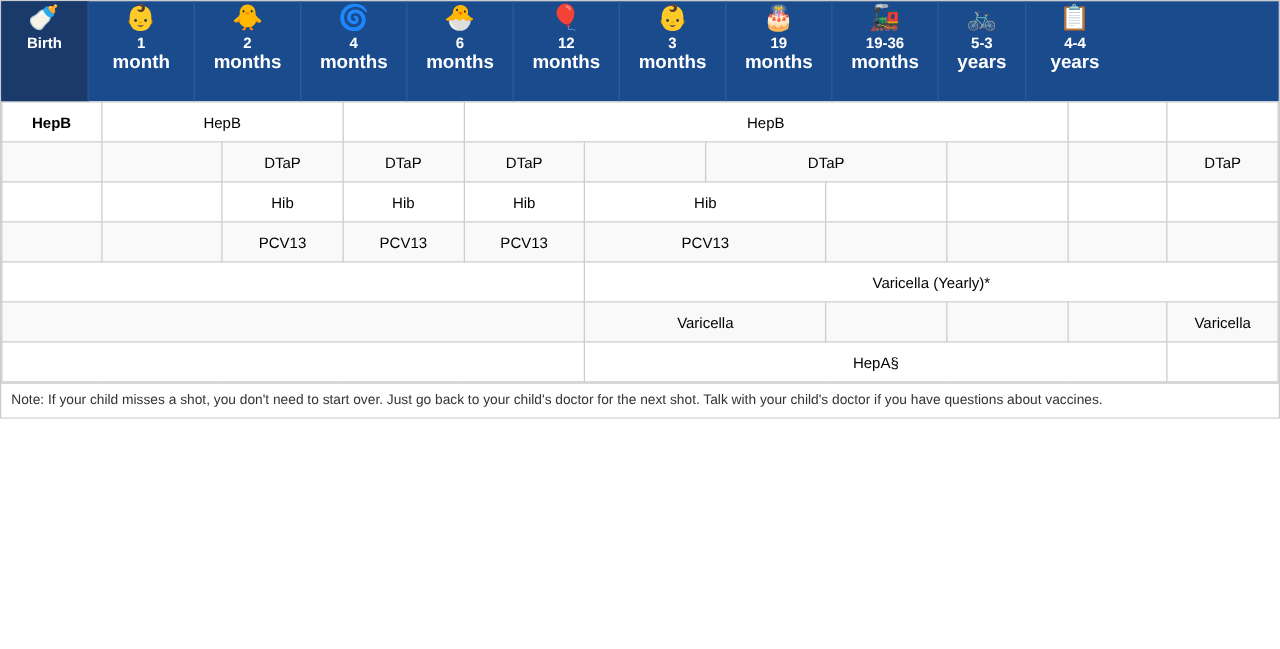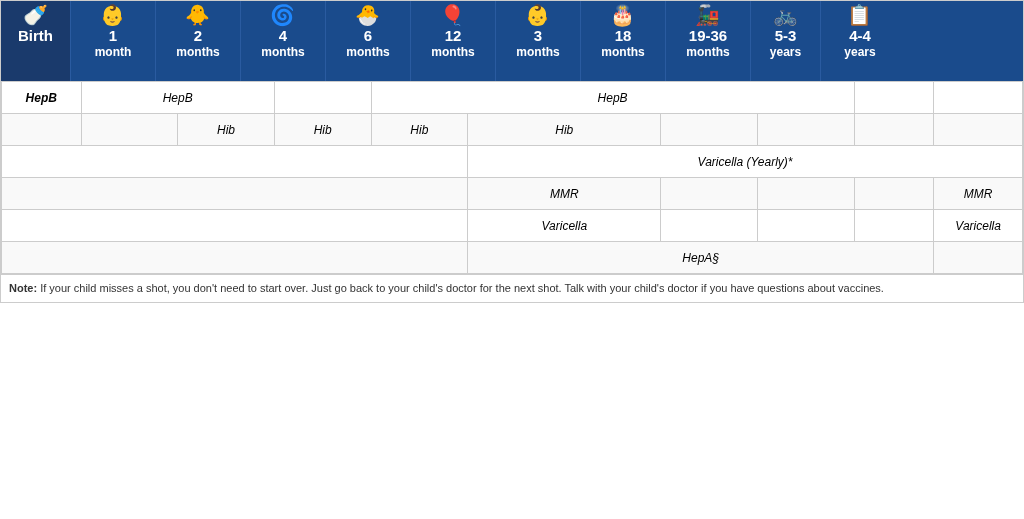--- a/index.html
+++ b/index.html
@@ -27,41 +27,40 @@
     }
 
     .header-cell:last-child { border-right: none; }
 
     .header-icon {
       font-size: 20px;
       margin-bottom: 2px;
       line-height: 1;
     }
 
-    .header-label-main { font-weight: bold; font-size: 15px; line-height: 1.2; }
-    .header-label-sub { font-size: 12px; line-height: 1.2; }
+    .header-label-main { font-weight: bold; font-size: 12px; line-height: 1.2; }
+    .header-label-sub { font-size: 15px; line-height: 1.2; }
 
     
     .col-birth  { width: 70px; background: #1a3a6c; }
     .col-1mo    { width: 85px; }
     .col-2mo    { width: 85px; }
     .col-4mo    { width: 85px; }
     .col-6mo    { width: 85px; }
     .col-12mo   { width: 85px; }
     .col-15mo   { width: 85px; }
     .col-18mo   { width: 85px; }
     .col-1923mo { width: 85px; }
     .col-23yr   { width: 70px; }
     .col-46yr   { width: 78px; }
 
     
     .data-table {
       width: 100%;
       border-collapse: collapse;
-      font-style: italic;
     }
 
     .data-table td {
       border: 1px solid #ccc;
       padding: 4px 3px;
       text-align: center;
       font-size: 12px;
       height: 32px;
       vertical-align: middle;
     }
@@ -85,21 +84,21 @@
     .dc-46yr   { width: 78px; }
 
     .note {
       padding: 6px 8px;
       font-size: 11px;
       color: #333;
       border-top: 1px solid #ccc;
       line-height: 1.4;
     }
 
-    .note strong { font-weight: bold; }
+    .note strong { font-weight: normal; }
   </style>
 </head>
 <body>
 
 <div class="schedule-wrapper">
 
   <div class="header-row">
     <div class="header-cell col-birth">
       <div class="header-icon">🍼</div>
       <div class="header-label-main">Birth</div>
@@ -129,21 +128,21 @@
       <div class="header-label-main">12</div>
       <div class="header-label-sub">months</div>
     </div>
     <div class="header-cell col-15mo">
       <div class="header-icon">👶</div>
       <div class="header-label-main">3</div>
       <div class="header-label-sub">months</div>
     </div>
     <div class="header-cell col-18mo">
       <div class="header-icon">🎂</div>
-      <div class="header-label-main">18</div>
+      <div class="header-label-main">19</div>
       <div class="header-label-sub">months</div>
     </div>
     <div class="header-cell col-1923mo">
       <div class="header-icon">🚂</div>
       <div class="header-label-main">19-36</div>
       <div class="header-label-sub">months</div>
     </div>
     <div class="header-cell col-23yr">
       <div class="header-icon">🚲</div>
       <div class="header-label-main">5-3</div>
@@ -175,49 +174,65 @@
       <tr>
         <td class="label-cell dc-birth">HepB</td>
         <td class="yellow-filled dc-1mo" colspan="2">HepB</td>
         <td class="dc-4mo"></td>
         <td class="yellow-filled dc-6mo" colspan="5">HepB</td>
         <td class="dc-23yr"></td>
         <td class="dc-46yr"></td>
       </tr>
 
 
+      <tr>
+        <td class="dc-birth"></td>
+        <td class="dc-1mo"></td>
+        <td class="dc-2mo">DTaP</td>
+        <td class="dc-4mo">DTaP</td>
+        <td class="dc-6mo">DTaP</td>
+        <td class="dc-12mo"></td>
+        <td class="yellow-filled dc-15mo" colspan="2">DTaP</td>
+        <td class="dc-1923mo"></td>
+        <td class="dc-23yr"></td>
+        <td class="dc-46yr">DTaP</td>
+      </tr>
 
       <tr>
         <td class="dc-birth"></td>
         <td class="dc-1mo"></td>
         <td class="dc-2mo">Hib</td>
         <td class="dc-4mo">Hib</td>
         <td class="dc-6mo">Hib</td>
         <td class="yellow-filled dc-12mo" colspan="2">Hib</td>
         <td class="dc-18mo"></td>
         <td class="dc-1923mo"></td>
         <td class="dc-23yr"></td>
         <td class="dc-46yr"></td>
       </tr>
 
+      <tr>
+        <td class="dc-birth"></td>
+        <td class="dc-1mo"></td>
+        <td class="dc-2mo">PCV13</td>
+        <td class="dc-4mo">PCV13</td>
+        <td class="dc-6mo">PCV13</td>
+        <td class="yellow-filled dc-12mo" colspan="2">PCV13</td>
+        <td class="dc-18mo"></td>
+        <td class="dc-1923mo"></td>
+        <td class="dc-23yr"></td>
+        <td class="dc-46yr"></td>
+      </tr>
 
 
       <tr>
         <td class="dc-birth" colspan="5"></td>
         <td class="yellow-filled dc-12mo" colspan="6">Varicella (Yearly)*</td>
       </tr>
 
-      <tr>
-        <td class="dc-birth" colspan="5"></td>
-        <td class="yellow-filled dc-12mo" colspan="2">MMR</td>
-        <td class="dc-18mo"></td>
-        <td class="dc-1923mo"></td>
-        <td class="dc-23yr"></td>
-        <td class="dc-46yr">MMR</td>
-      </tr>
 
       <tr>
         <td class="dc-birth" colspan="5"></td>
         <td class="yellow-filled dc-12mo" colspan="2">Varicella</td>
         <td class="dc-18mo"></td>
         <td class="dc-1923mo"></td>
         <td class="dc-23yr"></td>
         <td class="dc-46yr">Varicella</td>
       </tr>
 

